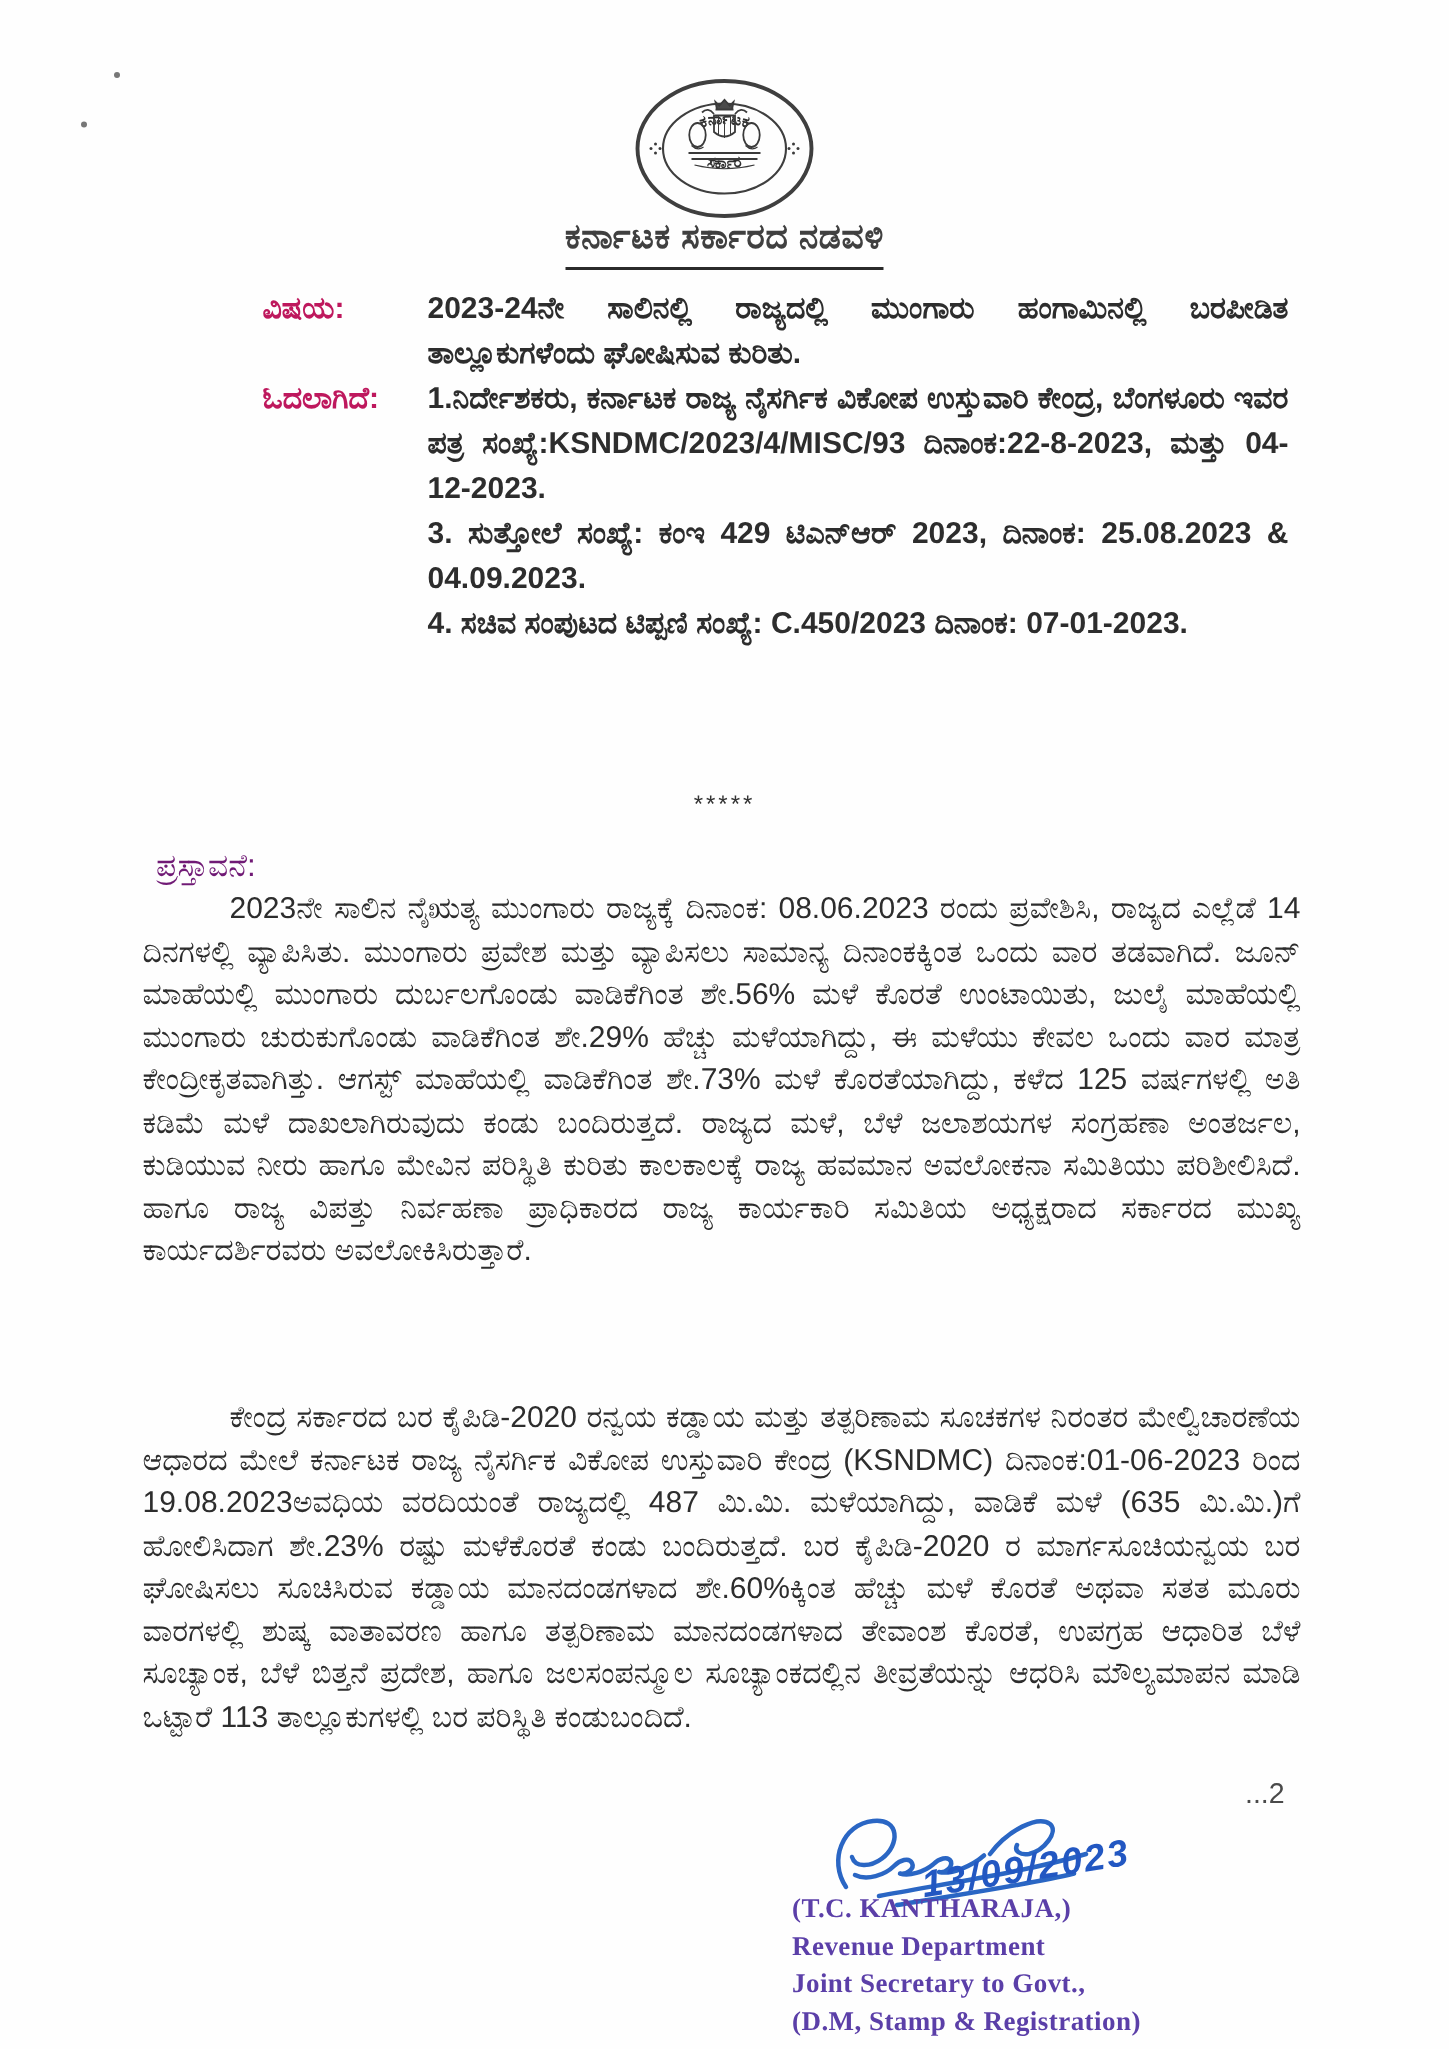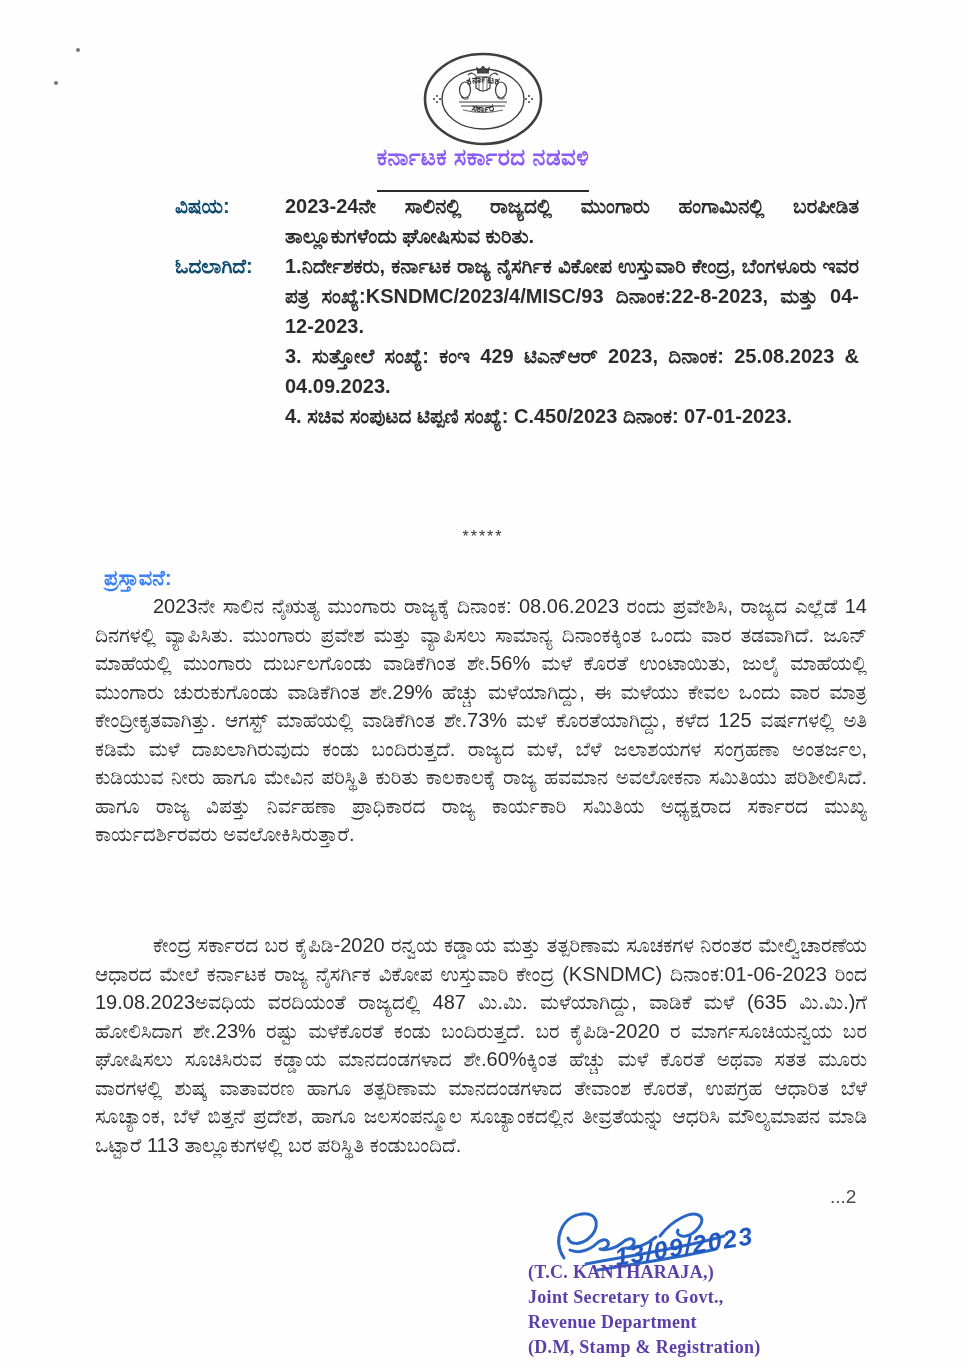--- a/index.html
+++ b/index.html
@@ -14,35 +14,35 @@
   }
   .speck { position:absolute; background:#777; border-radius:50%; }
   .s1 { left:76px; top:48px; width:4px; height:4px; }
   .s2 { left:54px; top:81px; width:4px; height:4px; }
 
   .emblem { position:absolute; top:50px; left:50%; margin-left:-62px; width:124px; height:98px; }
 
   .title { position:absolute; top:144px; left:0; width:100%; text-align:center; }
   .title span {
     display:inline-block;
-    font-size:23px; font-weight:bold; color:#8b5cf6;
+    font-size:23px; font-weight:bold; color:#404040;
     letter-spacing:0.5px;
-    border-bottom:2px solid #2a2a2a; padding-bottom:19px;
+    border-bottom:2px solid #2a2a2a; padding-bottom:7px;
   }
 
   .meta { position:absolute; top:191px; left:175px; width:684px; font-size:20px; line-height:30px; }
   .meta-row { display:flex; align-items:flex-start; }
-  .meta-label { flex:0 0 110px; font-weight:bold; color:#0c4a6e; }
+  .meta-label { flex:0 0 110px; font-weight:bold; color:#be185d; }
   .meta-value { flex:1; text-align:justify;font-weight:bold; }
   .read-item { margin:0; }
 
   .stars { position:absolute; top:528px; left:0; width:100%; text-align:center;
            font-size:16px; letter-spacing:2px; color:#333; }
 
-  .preamble-h { position:absolute; top:566px; left:104px; font-size:21px; font-weight:bold; color:#3b82f6; }
+  .preamble-h { position:absolute; top:566px; left:104px; font-size:21px; font-weight:normal; color:#701a75; }
 
   .body-para {
     position:absolute; left:95px; width:772px; margin:0;
     font-size:20px; line-height:28.5px; text-align:justify; text-indent:58px;
     color:#2d2d2d;
   }
   .p1 { top:592px; }
   .p2 { top:931px; }
 
   .page-marker { position:absolute; top:1186px; left:830px; font-size:19px; color:#4a4a4a; }
@@ -143,19 +143,19 @@
         <path d="M16,52 C4,34 14,10 34,8 C52,6 52,24 40,33 C32,39 22,39 20,32"></path>
         <path d="M22,44 C30,48 42,44 48,38 C52,34 58,32 60,36 C62,40 56,44 52,43 C58,45 68,42 74,37 C78,33 84,31 86,35 C87,39 82,43 78,42 C86,44 100,38 108,31"></path>
         <path d="M112,30 C124,14 144,4 152,10 C158,15 148,28 138,30 C132,31 128,28 130,24"></path>
         <path d="M38,58 C80,50 136,42 176,30"></path>
         <path d="M50,64 C92,57 140,50 168,43"></path>
       </g>
     </svg>
     <div class="sig-date">13/09/2023</div>
     <div class="stamp">
       <div>(T.C. KANTHARAJA,)</div>
+      <div>Revenue Department</div>
       <div>Joint Secretary to Govt.,</div>
-      <div>Revenue Department</div>
       <div>(D.M, Stamp &amp; Registration)</div>
     </div>
   </div>
 
 </div>
 
 </body></html>

